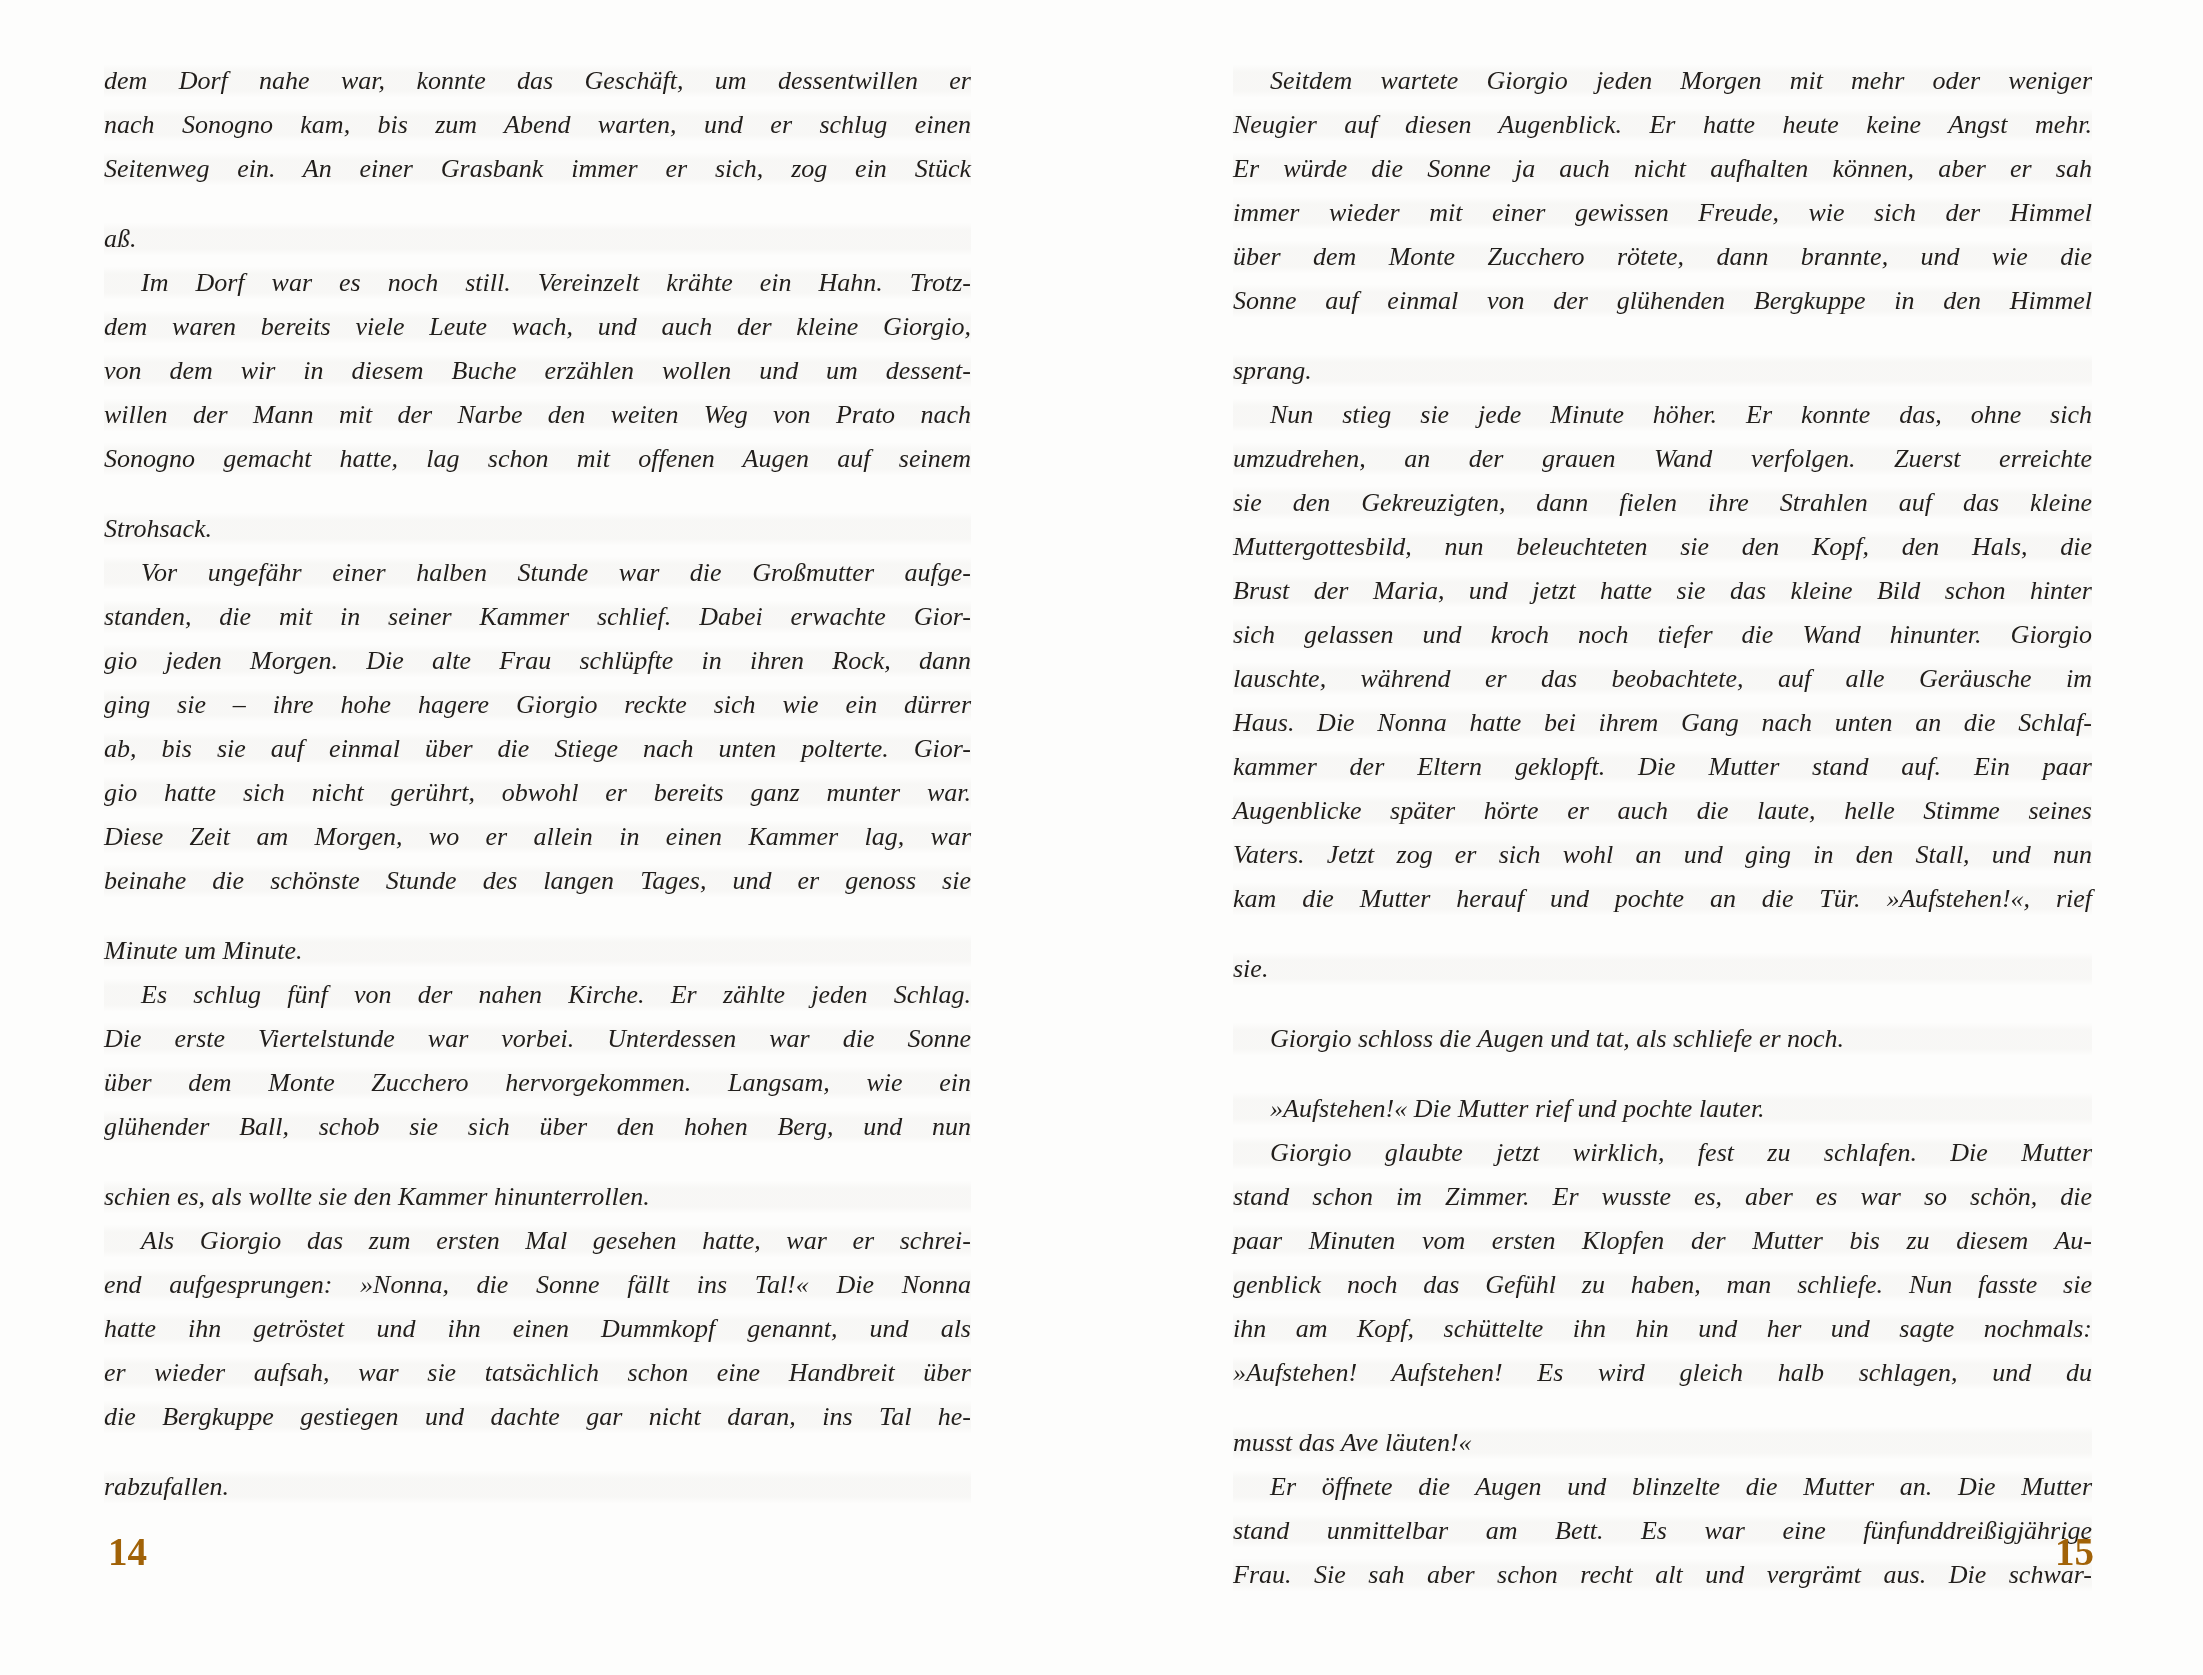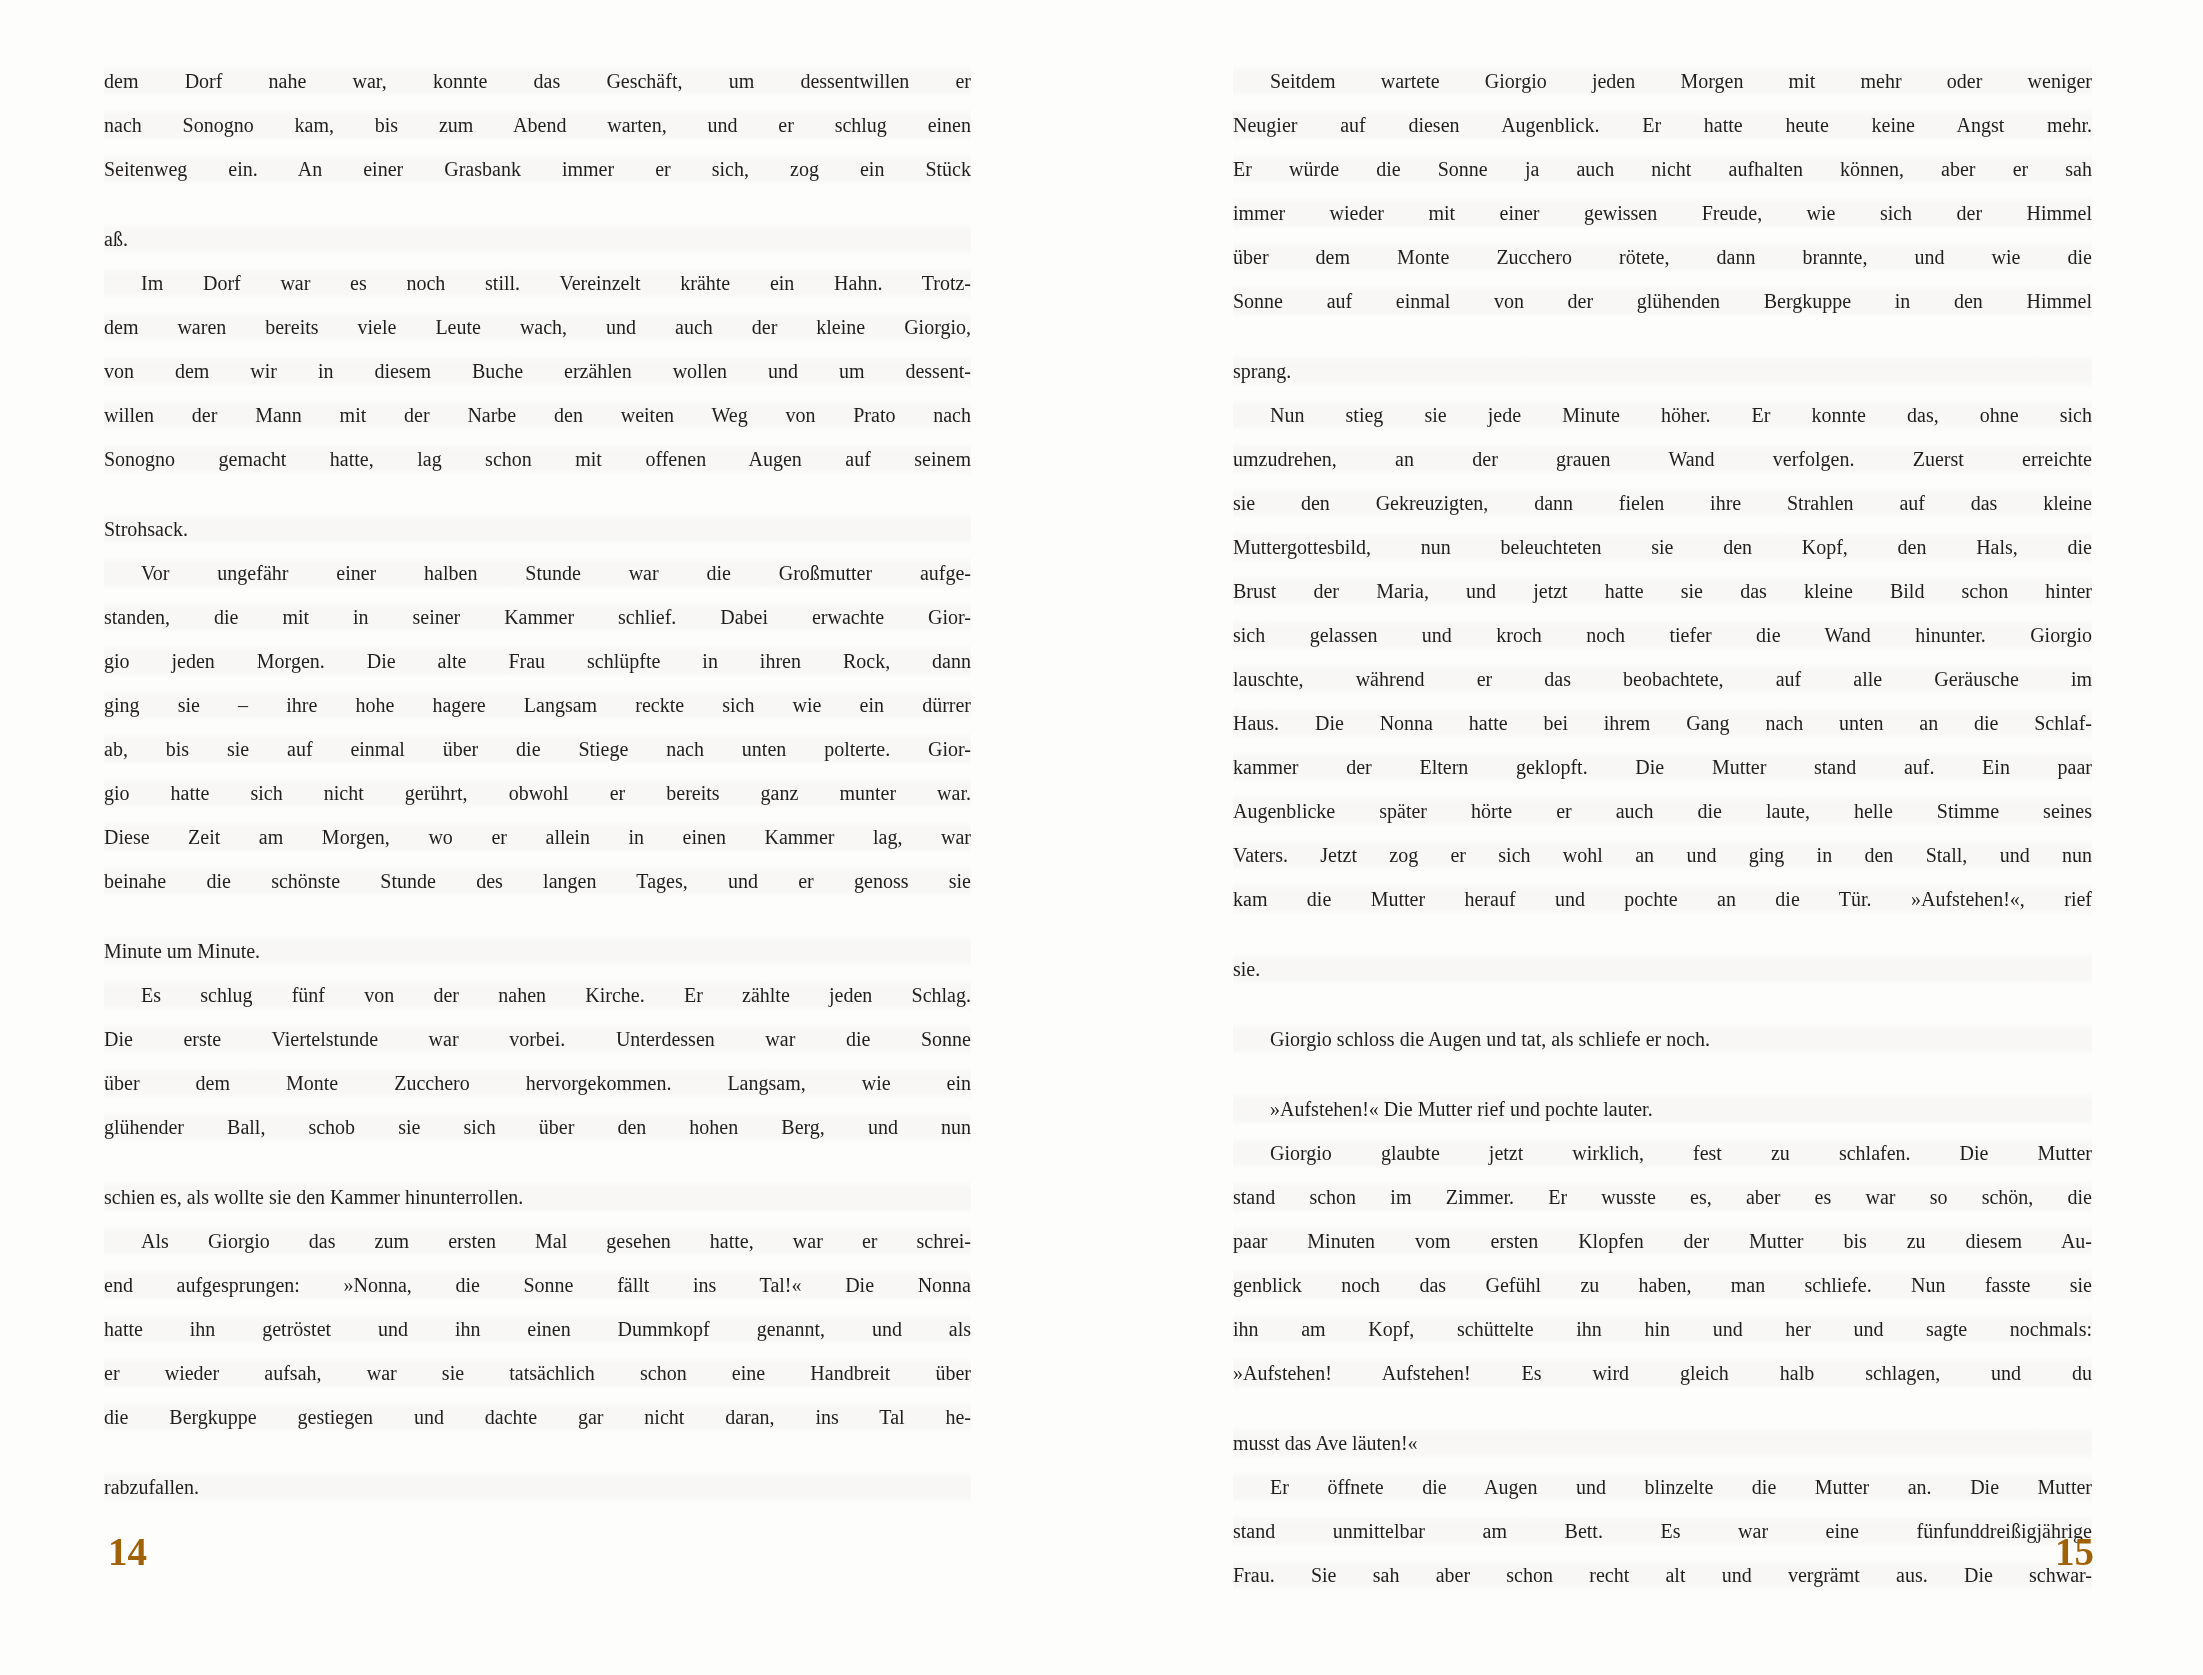--- a/index.html
+++ b/index.html
@@ -22,23 +22,24 @@
   }
   .page {
     position: relative;
     width: 1102px;
     height: 1675px;
     background: transparent;
   }
   .text-column {
     position: absolute;
     top: 59px;
-    font-size: 20px;
+    font-size: 26px;
     line-height: 44px;
     text-rendering: optimizeLegibility;
+    font-style: italic;
   }
   .page-left .text-column {
     left: 104px;
     width: 867px;
   }
   .page-right .text-column {
     left: 131px;
     width: 859px;
   }
   .paragraph {
@@ -95,21 +96,21 @@
           <span class="line">dem waren bereits viele Leute wach, und auch der kleine Giorgio,</span>
           <span class="line">von dem wir in diesem Buche erzählen wollen und um dessent-</span>
           <span class="line">willen der Mann mit der Narbe den weiten Weg von Prato nach</span>
           <span class="line">Sonogno gemacht hatte, lag schon mit offenen Augen auf seinem</span>
           <span class="line para-end">Strohsack.</span>
         </p>
         <p class="paragraph">
           <span class="line indent">Vor ungefähr einer halben Stunde war die Großmutter aufge-</span>
           <span class="line">standen, die mit in seiner Kammer schlief. Dabei erwachte Gior-</span>
           <span class="line">gio jeden Morgen. Die alte Frau schlüpfte in ihren Rock, dann</span>
-          <span class="line">ging sie – ihre hohe hagere Langsam reckte sich wie ein dürrer</span>
+          <span class="line">ging sie – ihre hohe hagere Giorgio reckte sich wie ein dürrer</span>
           <span class="line">ab, bis sie auf einmal über die Stiege nach unten polterte. Gior-</span>
           <span class="line">gio hatte sich nicht gerührt, obwohl er bereits ganz munter war.</span>
           <span class="line">Diese Zeit am Morgen, wo er allein in einen Kammer lag, war</span>
           <span class="line">beinahe die schönste Stunde des langen Tages, und er genoss sie</span>
           <span class="line para-end">Minute um Minute.</span>
         </p>
         <p class="paragraph">
           <span class="line indent">Es schlug fünf von der nahen Kirche. Er zählte jeden Schlag.</span>
           <span class="line">Die erste Viertelstunde war vorbei. Unterdessen war die Sonne</span>
           <span class="line">über dem Monte Zucchero hervorgekommen. Langsam, wie ein</span>

